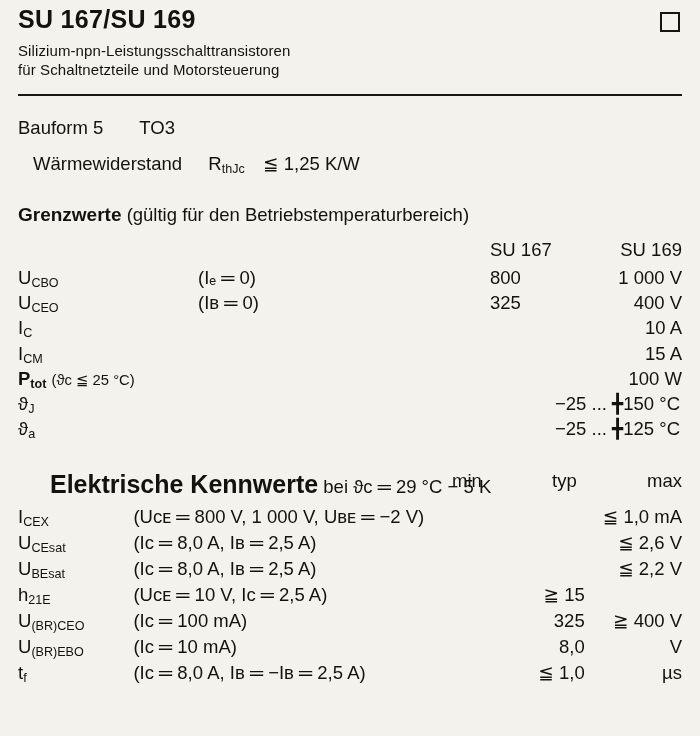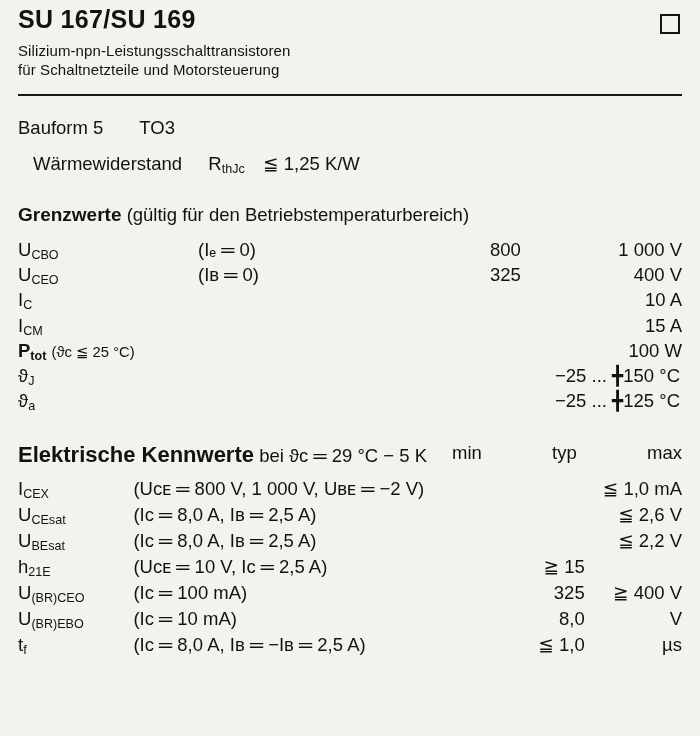--- a/index.html
+++ b/index.html
@@ -25,21 +25,21 @@
   .pad {
     position: absolute;
     left: 18px;
     top: 0;
     width: 664px;
   }
 
   
   .title-row {
     display: flex;
-    align-items: flex-end;
+    align-items: flex-start;
     justify-content: space-between;
     margin-top: 6px;
   }
   .doc-title {
     font-size: 25px;
     font-weight: bold;
     letter-spacing: 0.3px;
     line-height: 1.1;
   }
   .corner-box {
@@ -103,21 +103,21 @@
     padding-right: 40px;
   }
 
   
   .ek-head {
     margin-top: 28px;
     font-size: 18.5px;
     position: relative;
     height: 24px;
   }
-  .ek-head .bold { font-weight: bold; font-size: 22px; }
+  .ek-head .bold { font-weight: bold; font-size: 25px; margin-left: 32px; }
   .ek-head .mtm {
     position: absolute;
     right: 0;
     top: 0;
     width: 230px;
     display: flex;
     justify-content: space-between;
   }
   .ek {
     margin-top: 10px;
@@ -160,20 +160,26 @@
       <span>≦ 1,25 K/W</span>
     </div>
 
     <div class="section-head">
       <span class="bold">Grenzwerte</span>
       <span>(gültig für den Betriebstemperaturbereich)</span>
     </div>
 
     <table class="limits">
       <tbody>
+          <tr class="colhead">
+        <td class="col-sym"></td>
+        <td class="col-cond"></td>
+        <td class="col-a">SU 167</td>
+        <td class="col-b">SU 169</td>
+      </tr>
       <tr>
         <td class="col-sym"><span>U</span><sub>CBO</sub></td>
         <td class="col-cond">(Iₑ ═ 0)</td>
         <td class="col-a">800</td>
         <td class="col-b">1 000 V</td>
       </tr>
       <tr>
         <td class="col-sym"><span>U</span><sub>CEO</sub></td>
         <td class="col-cond">(Iʙ ═ 0)</td>
         <td class="col-a">325</td>

